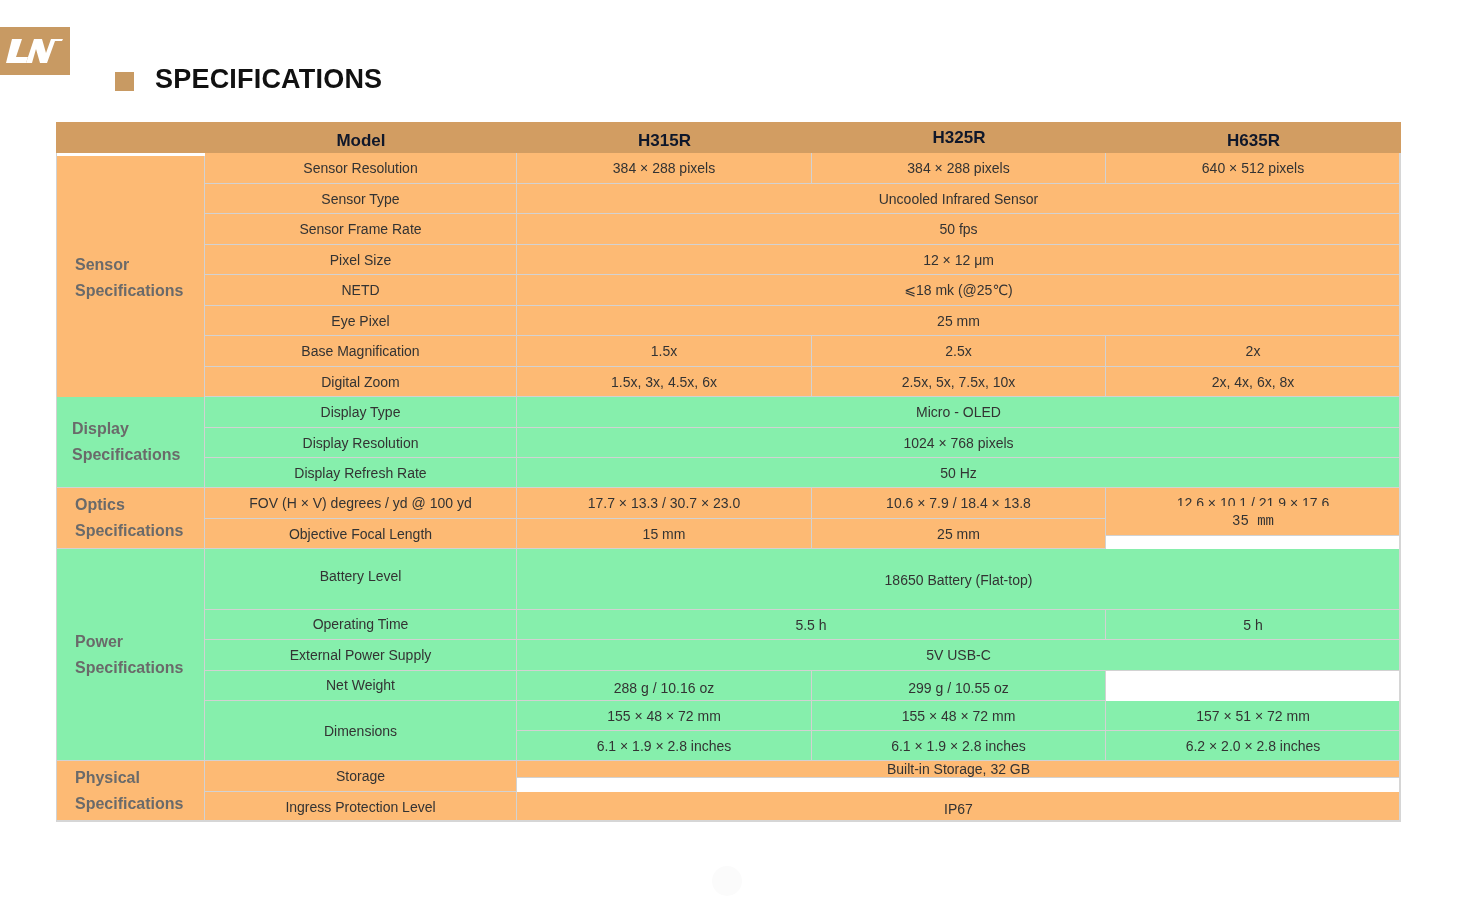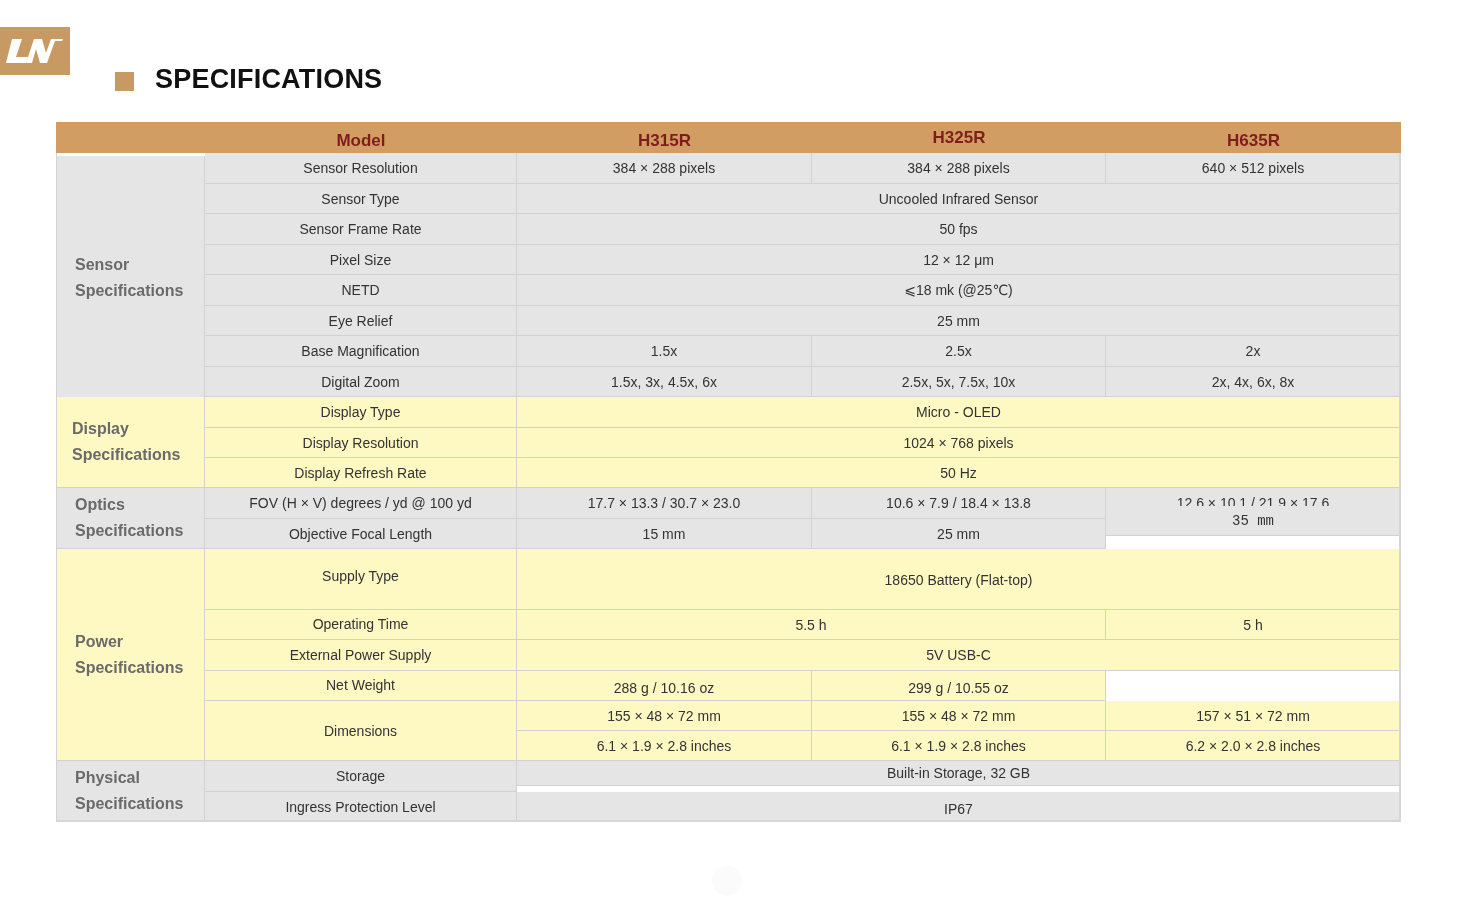--- a/index.html
+++ b/index.html
@@ -5,25 +5,25 @@
   html, body { margin:0; padding:0; background:#ffffff; }
   body { width:1457px; height:906px; position:relative; overflow:hidden;
          font-family:"Liberation Sans", sans-serif; color:#2b2b2b; }
   .logo { position:absolute; left:0; top:27px; width:70px; height:48px; background:#c89a63; }
   .logo svg { position:absolute; left:6px; top:10px; }
   .title-mark { position:absolute; left:115px; top:72px; width:19px; height:19px; background:#c89a63; }
   .title { position:absolute; left:155px; top:64px; font-size:27px; font-weight:bold; color:#111; letter-spacing:0.2px; }
   .tbl { position:absolute; left:56px; top:122px; width:1345px; height:700px; }
   .cell { position:absolute; box-sizing:border-box; display:flex; align-items:center; justify-content:center;
           font-size:14px; color:#333; border-right:1px solid #d2d2d2; border-bottom:1px solid #d2d2d2; text-align:center; }
-  .hdr { background:#d29d62; color:#7f1d1d; font-weight:bold; font-size:17px; border:none; }
+  .hdr { background:#d29d62; color:#0f172a; font-weight:bold; font-size:17px; border:none; }
   .grp { justify-content:flex-start; padding-left:19px; font-weight:bold; font-size:16px; color:#6a6a6a;
          line-height:26px; text-align:left; }
-  .g { background:#e5e5e5; }
-  .w { background:#fef9c3; }
+  .g { background:#fdba74; }
+  .w { background:#86efac; }
   .outer { position:absolute; left:56px; top:153px; width:1345px; height:669px; box-sizing:border-box;
            border-left:1px solid #d2d2d2; border-right:2px solid #d6d6d6; border-bottom:2px solid #d6d6d6; pointer-events:none; }
   .dot { position:absolute; left:712px; top:866px; width:30px; height:30px; border-radius:50%; background:#fbfbfb; }
 </style>
 </head>
 <body>
 
 <div class="logo">
   <svg width="58" height="28" viewBox="0 0 58 28">
     <path d="M6 2 L16 2 L10 20 L22 20 L20 26 L0 26 Z" fill="#ffffff"></path>
@@ -59,21 +59,21 @@
 
   <div class="cell g" style="left:149px;top:92px;width:312px;height:31px;">Sensor Frame Rate</div>
   <div class="cell g" style="left:461px;top:92px;width:884px;height:31px;">50 fps</div>
 
   <div class="cell g" style="left:149px;top:123px;width:312px;height:30px;">Pixel Size</div>
   <div class="cell g" style="left:461px;top:123px;width:884px;height:30px;">12 × 12 μm</div>
 
   <div class="cell g" style="left:149px;top:153px;width:312px;height:31px;">NETD</div>
   <div class="cell g" style="left:461px;top:153px;width:884px;height:31px;">⩽18 mk (@25℃)</div>
 
-  <div class="cell g" style="left:149px;top:184px;width:312px;height:30px;">Eye Relief</div>
+  <div class="cell g" style="left:149px;top:184px;width:312px;height:30px;">Eye Pixel</div>
   <div class="cell g" style="left:461px;top:184px;width:884px;height:30px;">25 mm</div>
 
   <div class="cell g" style="left:149px;top:214px;width:312px;height:31px;">Base Magnification</div>
   <div class="cell g" style="left:461px;top:214px;width:295px;height:31px;">1.5x</div>
   <div class="cell g" style="left:756px;top:214px;width:294px;height:31px;">2.5x</div>
   <div class="cell g" style="left:1050px;top:214px;width:295px;height:31px;">2x</div>
 
   <div class="cell g" style="left:149px;top:245px;width:312px;height:30px;">Digital Zoom</div>
   <div class="cell g" style="left:461px;top:245px;width:295px;height:30px;">1.5x, 3x, 4.5x, 6x</div>
   <div class="cell g" style="left:756px;top:245px;width:294px;height:30px;">2.5x, 5x, 7.5x, 10x</div>
@@ -107,21 +107,21 @@
   <div class="cell g" style="left:756px;top:397px;width:294px;height:30px;">25 mm</div>
   <div class="cell g" style="left:1050px;top:384px;width:295px;height:30px;font-family:Liberation Mono, monospace;">35 mm</div>
 
   <div class="cell grp w" style="left:0;top:427px;width:149px;height:212px;">
     <div>
         <div>Power</div>
         <div>Specifications</div>
       </div>
   </div>
 
-  <div class="cell w" style="left:149px;top:427px;width:312px;height:61px;align-items:flex-start;padding-top:19px;">Supply Type</div>
+  <div class="cell w" style="left:149px;top:427px;width:312px;height:61px;align-items:flex-start;padding-top:19px;">Battery Level</div>
   <div class="cell w" style="left:461px;top:427px;width:884px;height:61px;padding-top:2px;">18650 Battery (Flat-top)</div>
 
   <div class="cell w" style="left:149px;top:488px;width:312px;height:30px;align-items:flex-start;padding-top:6px;">Operating Time</div>
   <div class="cell w" style="left:461px;top:488px;width:589px;height:30px;">5.5 h</div>
   <div class="cell w" style="left:1050px;top:488px;width:295px;height:30px;">5 h</div>
 
   <div class="cell w" style="left:149px;top:518px;width:312px;height:31px;">External Power Supply</div>
   <div class="cell w" style="left:461px;top:518px;width:884px;height:31px;">5V USB-C</div>
 
   <div class="cell w" style="left:149px;top:549px;width:312px;height:30px;align-items:flex-start;padding-top:6px;">Net Weight</div>
@@ -136,19 +136,19 @@
   <div class="cell w" style="left:756px;top:609px;width:294px;height:30px;">6.1 × 1.9 × 2.8 inches</div>
   <div class="cell w" style="left:1050px;top:609px;width:295px;height:30px;">6.2 × 2.0 × 2.8 inches</div>
 
   <div class="cell grp g" style="left:0;top:639px;width:149px;height:61px;">
     <div>
         <div>Physical</div>
         <div>Specifications</div>
       </div>
   </div>
   <div class="cell g" style="left:149px;top:639px;width:312px;height:31px;">Storage</div>
-  <div class="cell g" style="left:461px;top:639px;width:884px;height:25px;">Built-in Storage, 32 GB</div>
+  <div class="cell g" style="left:461px;top:639px;width:884px;height:17px;">Built-in Storage, 32 GB</div>
   <div class="cell g" style="left:149px;top:670px;width:312px;height:30px;">Ingress Protection Level</div>
   <div class="cell g" style="left:461px;top:670px;width:884px;height:30px;padding-top:4px;">IP67</div>
 </div>
 <div class="outer"></div>
 
 <div class="dot"></div>
 
 </body></html>

